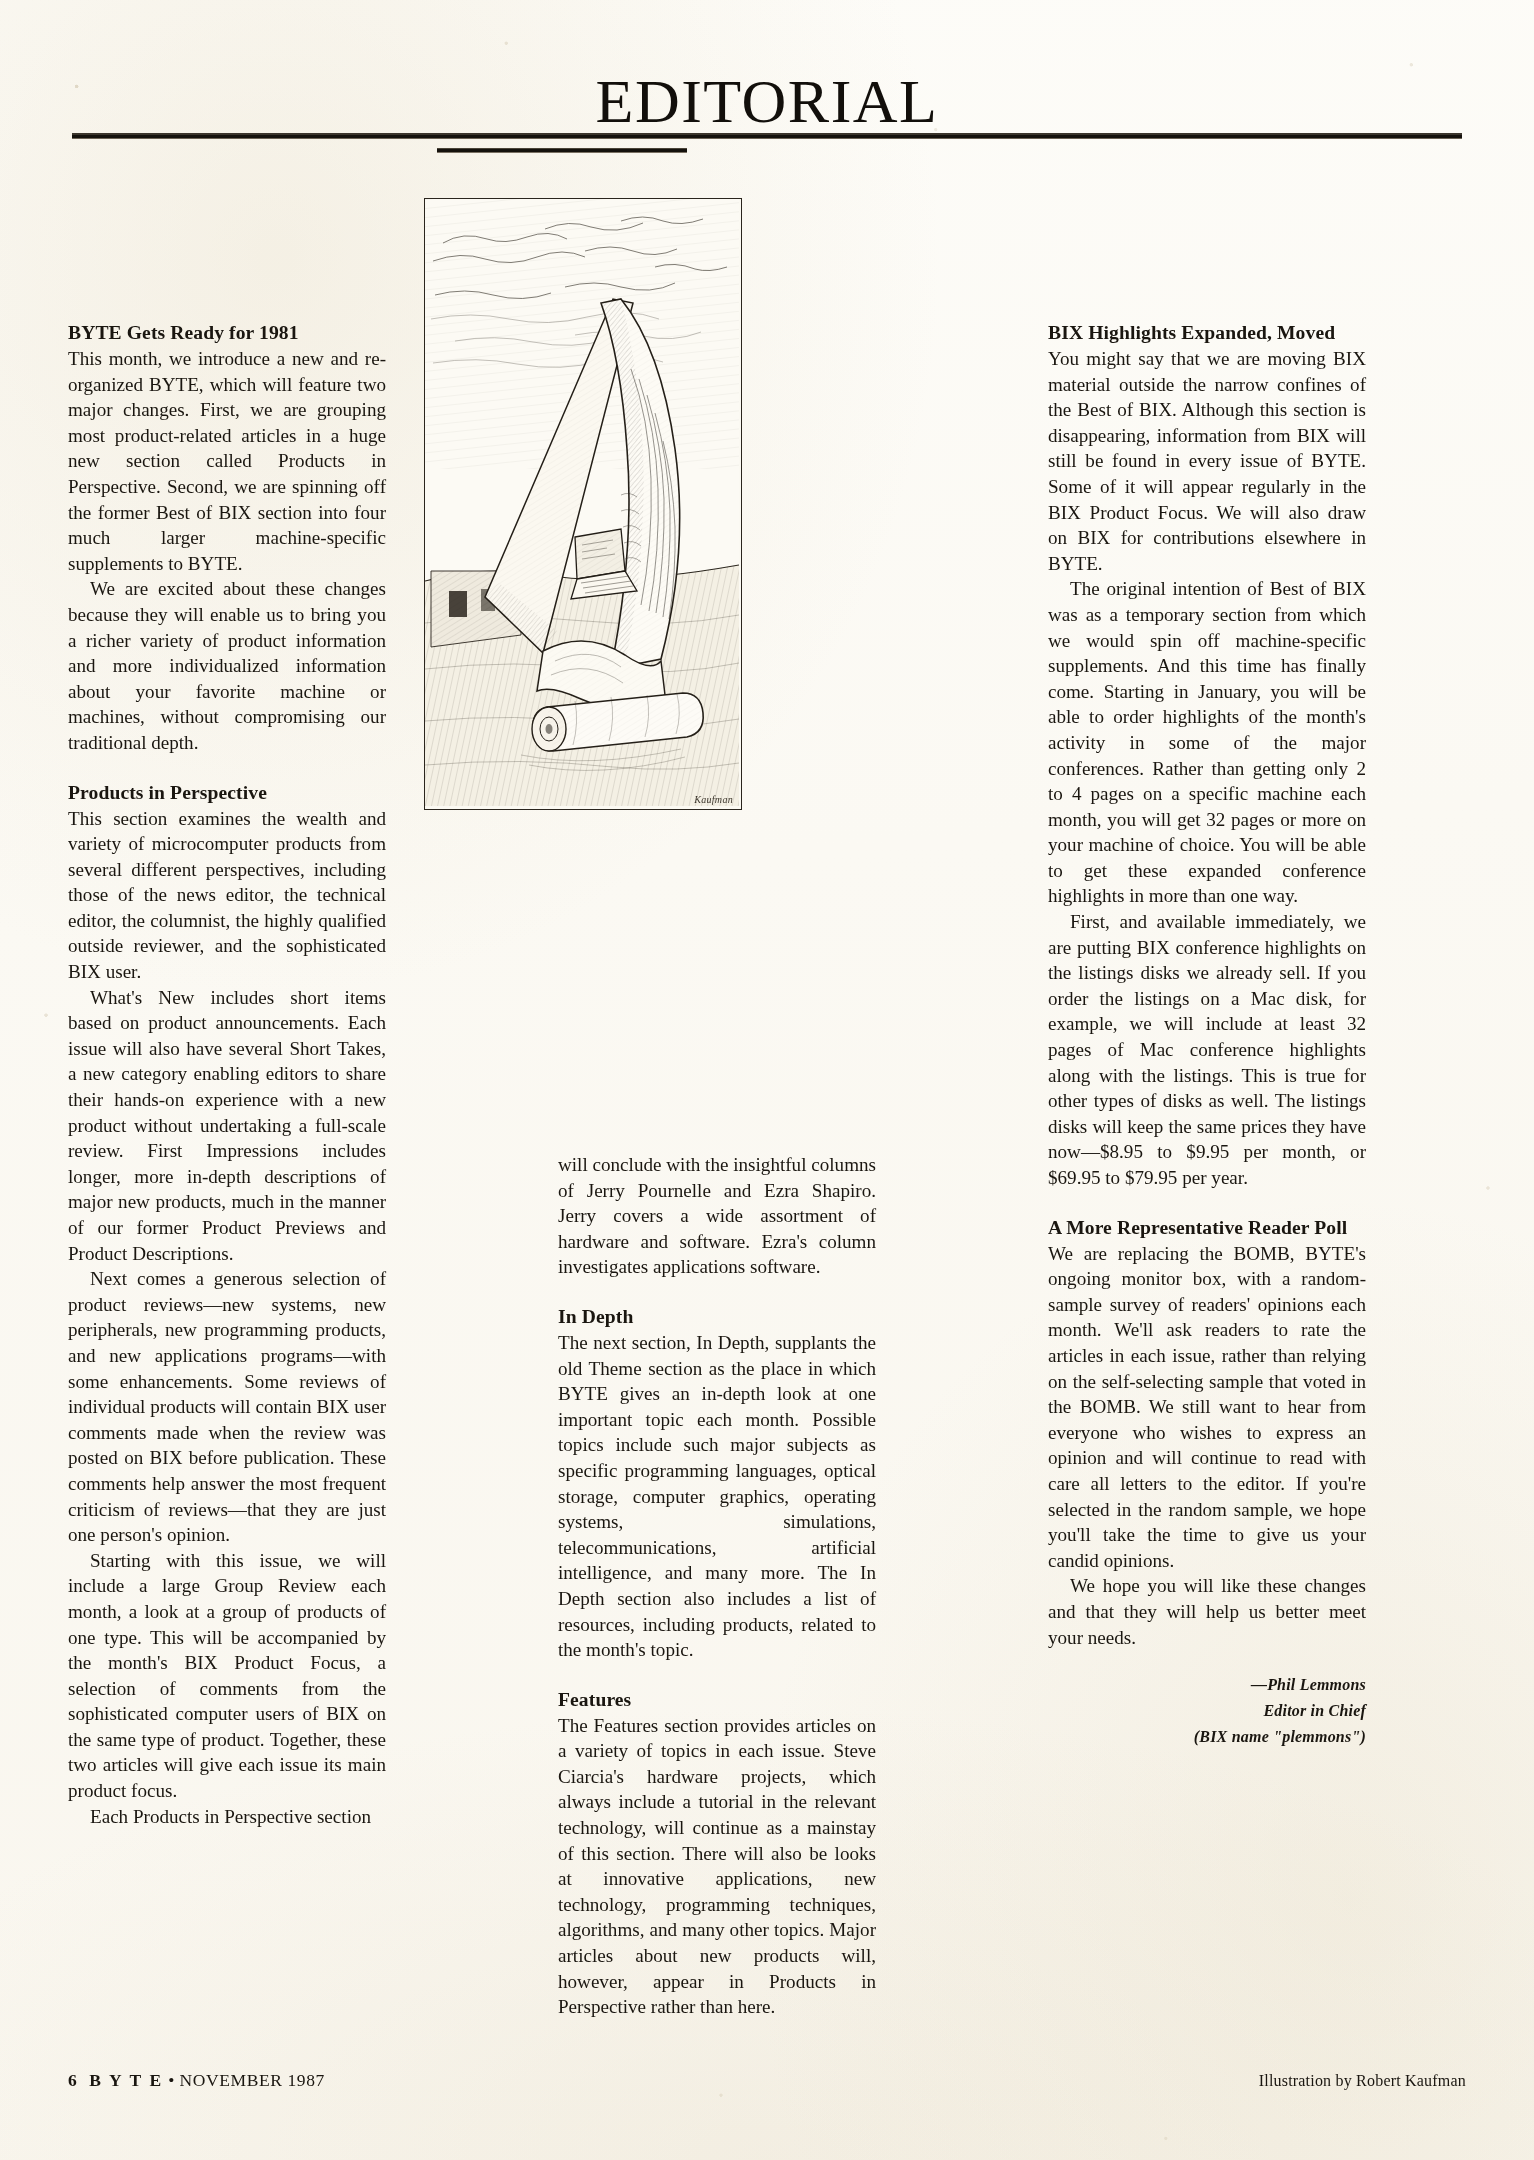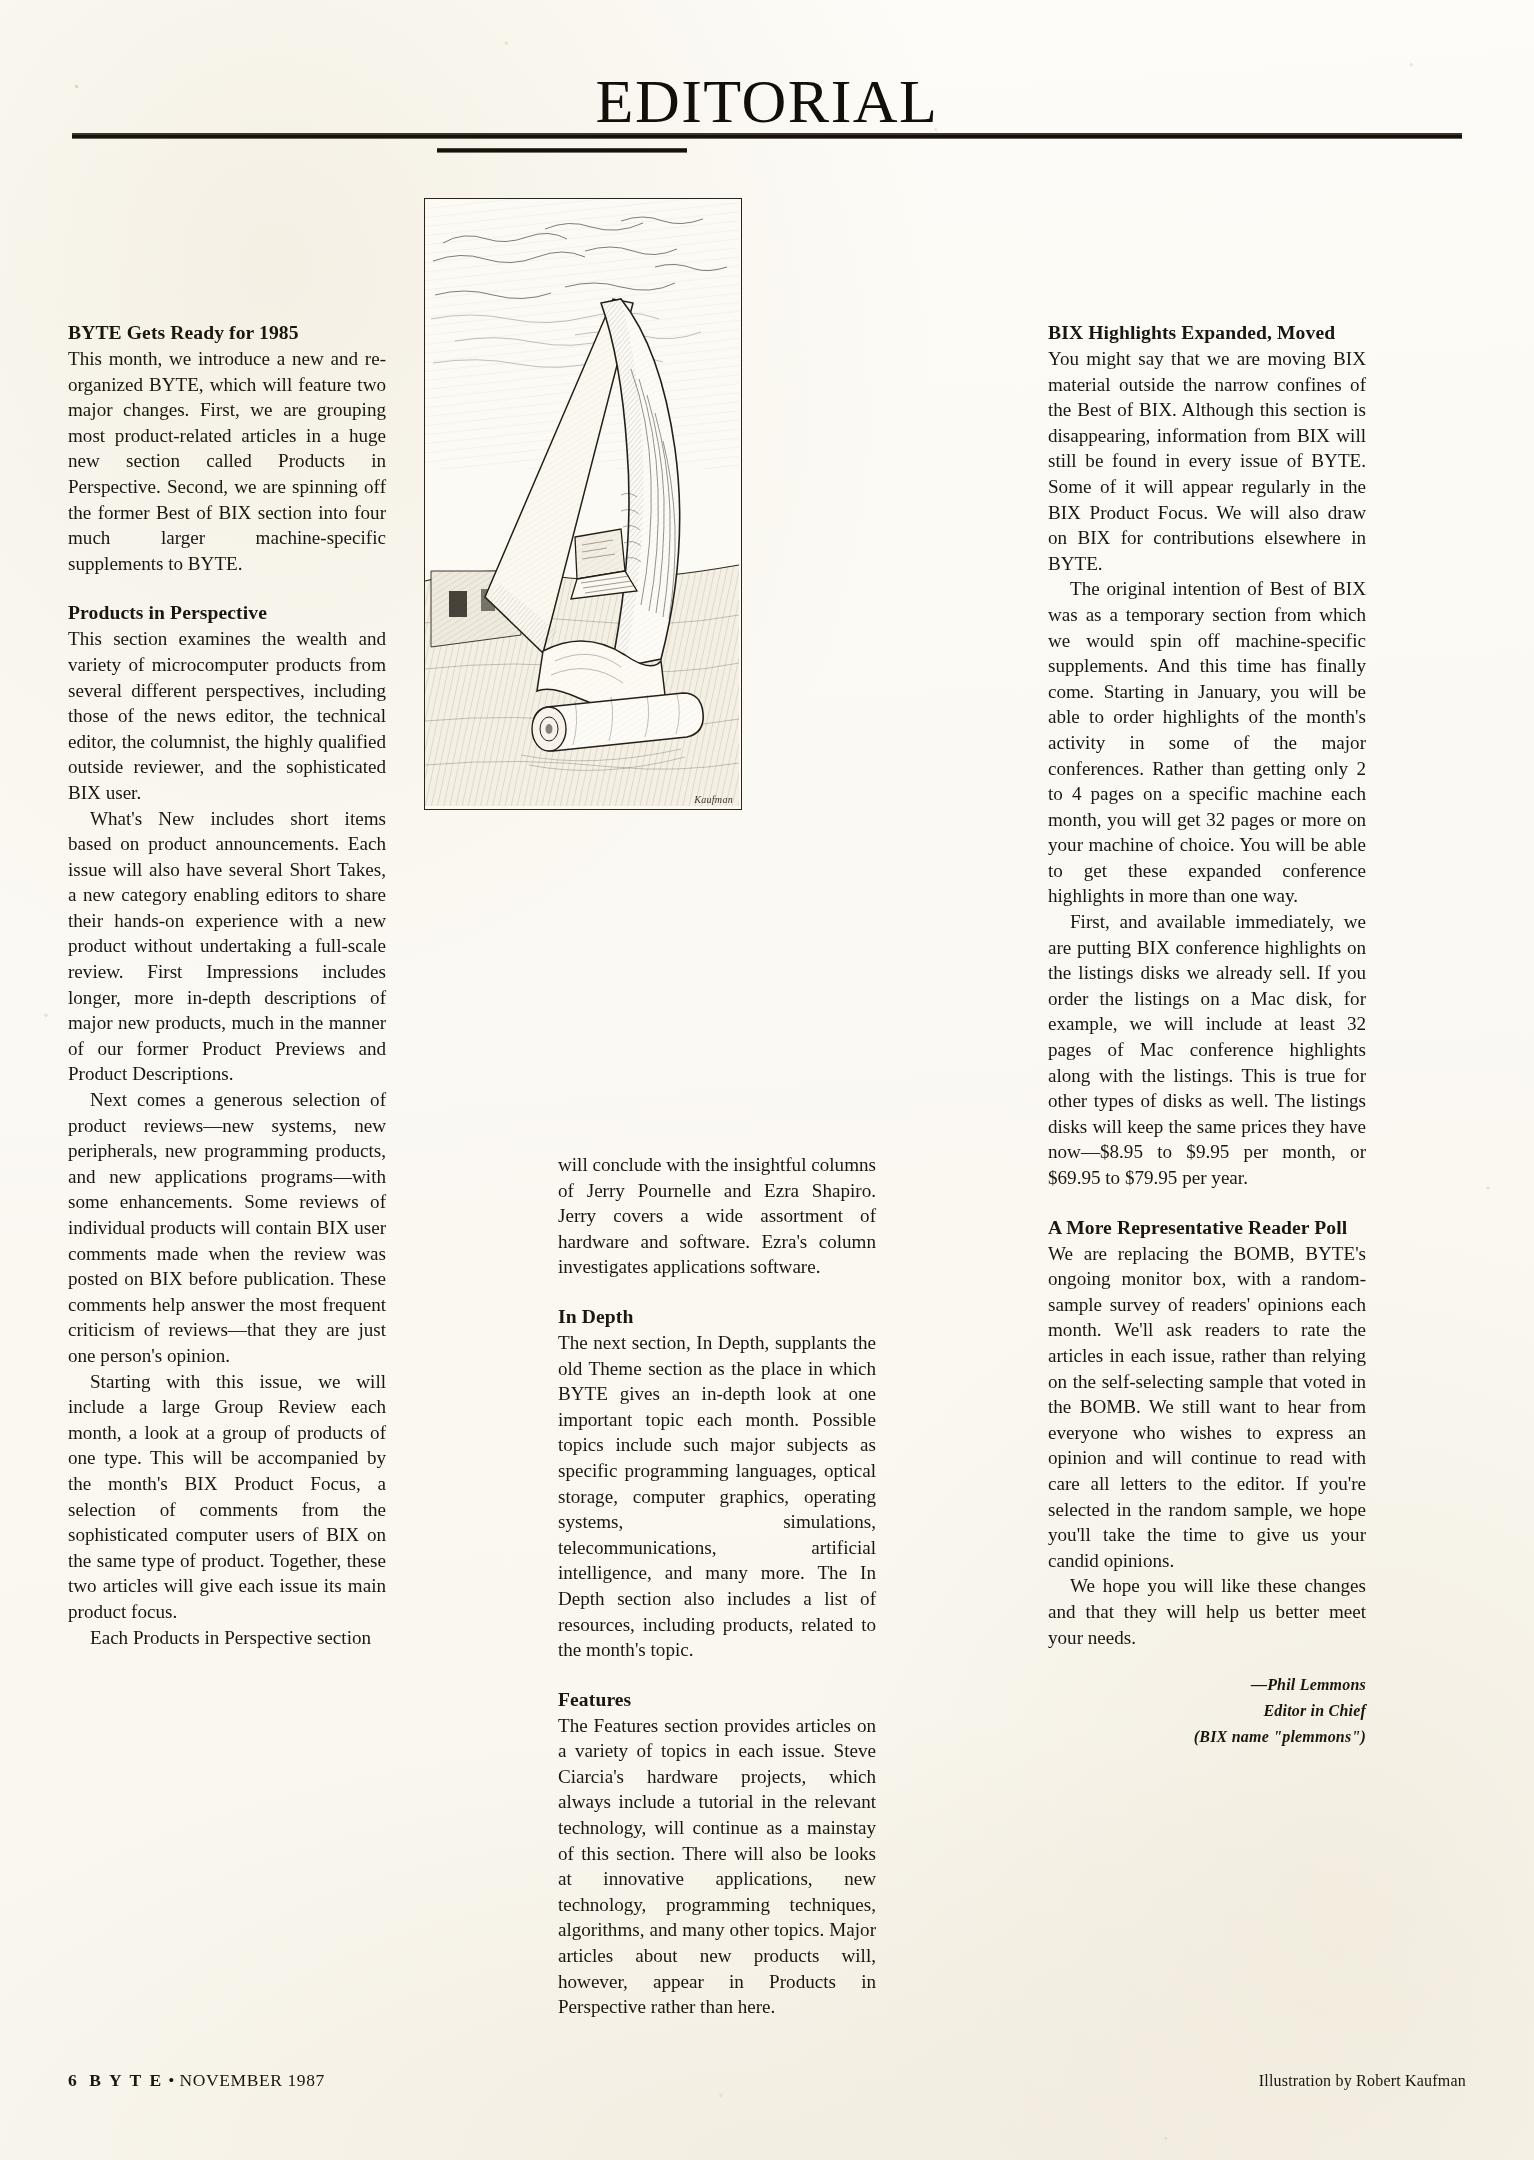--- a/index.html
+++ b/index.html
@@ -288,22 +288,23 @@
 
     <g stroke="#262118" stroke-width="0.6" opacity="0.4" fill="none">
       <path d="M96 556 q70 14 160 -6"></path>
       <path d="M104 566 q72 14 156 -8"></path>
     </g>
   </svg>
   <div class="illo-sig">Kaufman</div>
 </div>
 
 <div class="col" id="col1">
-  <h2>BYTE Gets Ready for 1985</h2>
+  <h2>BYTE Gets Ready for 1981</h2>
   <p class="noindent">This month, we introduce a new and re-organized BYTE, which will feature two major changes. First, we are grouping most product-related articles in a huge new section called Products in Perspective. Second, we are spinning off the former Best of BIX section into four much larger machine-specific supplements to BYTE.</p>
+  <p>We are excited about these changes because they will enable us to bring you a richer variety of product information and more individualized information about your favorite machine or machines, without compromising our traditional depth.</p>
   <h2 class="spaced">Products in Perspective</h2>
   <p class="noindent">This section examines the wealth and variety of microcomputer products from several different perspectives, including those of the news editor, the technical editor, the columnist, the highly qualified outside reviewer, and the sophisticated BIX user.</p>
   <p>What's New includes short items based on product announcements. Each issue will also have several Short Takes, a new category enabling editors to share their hands-on experience with a new product without undertaking a full-scale review. First Impressions includes longer, more in-depth descriptions of major new products, much in the manner of our former Product Previews and Product Descriptions.</p>
   <p>Next comes a generous selection of product reviews—new systems, new peripherals, new programming products, and new applications programs—with some enhancements. Some reviews of individual products will contain BIX user comments made when the review was posted on BIX before publication. These comments help answer the most frequent criticism of reviews—that they are just one person's opinion.</p>
   <p>Starting with this issue, we will include a large Group Review each month, a look at a group of products of one type. This will be accompanied by the month's BIX Product Focus, a selection of comments from the sophisticated computer users of BIX on the same type of product. Together, these two articles will give each issue its main product focus.</p>
   <p>Each Products in Perspective section</p>
 </div>
 
 <div class="col" id="col2">
   <p class="noindent">will conclude with the insightful columns of Jerry Pournelle and Ezra Shapiro. Jerry covers a wide assortment of hardware and software. Ezra's column investigates applications software.</p>

